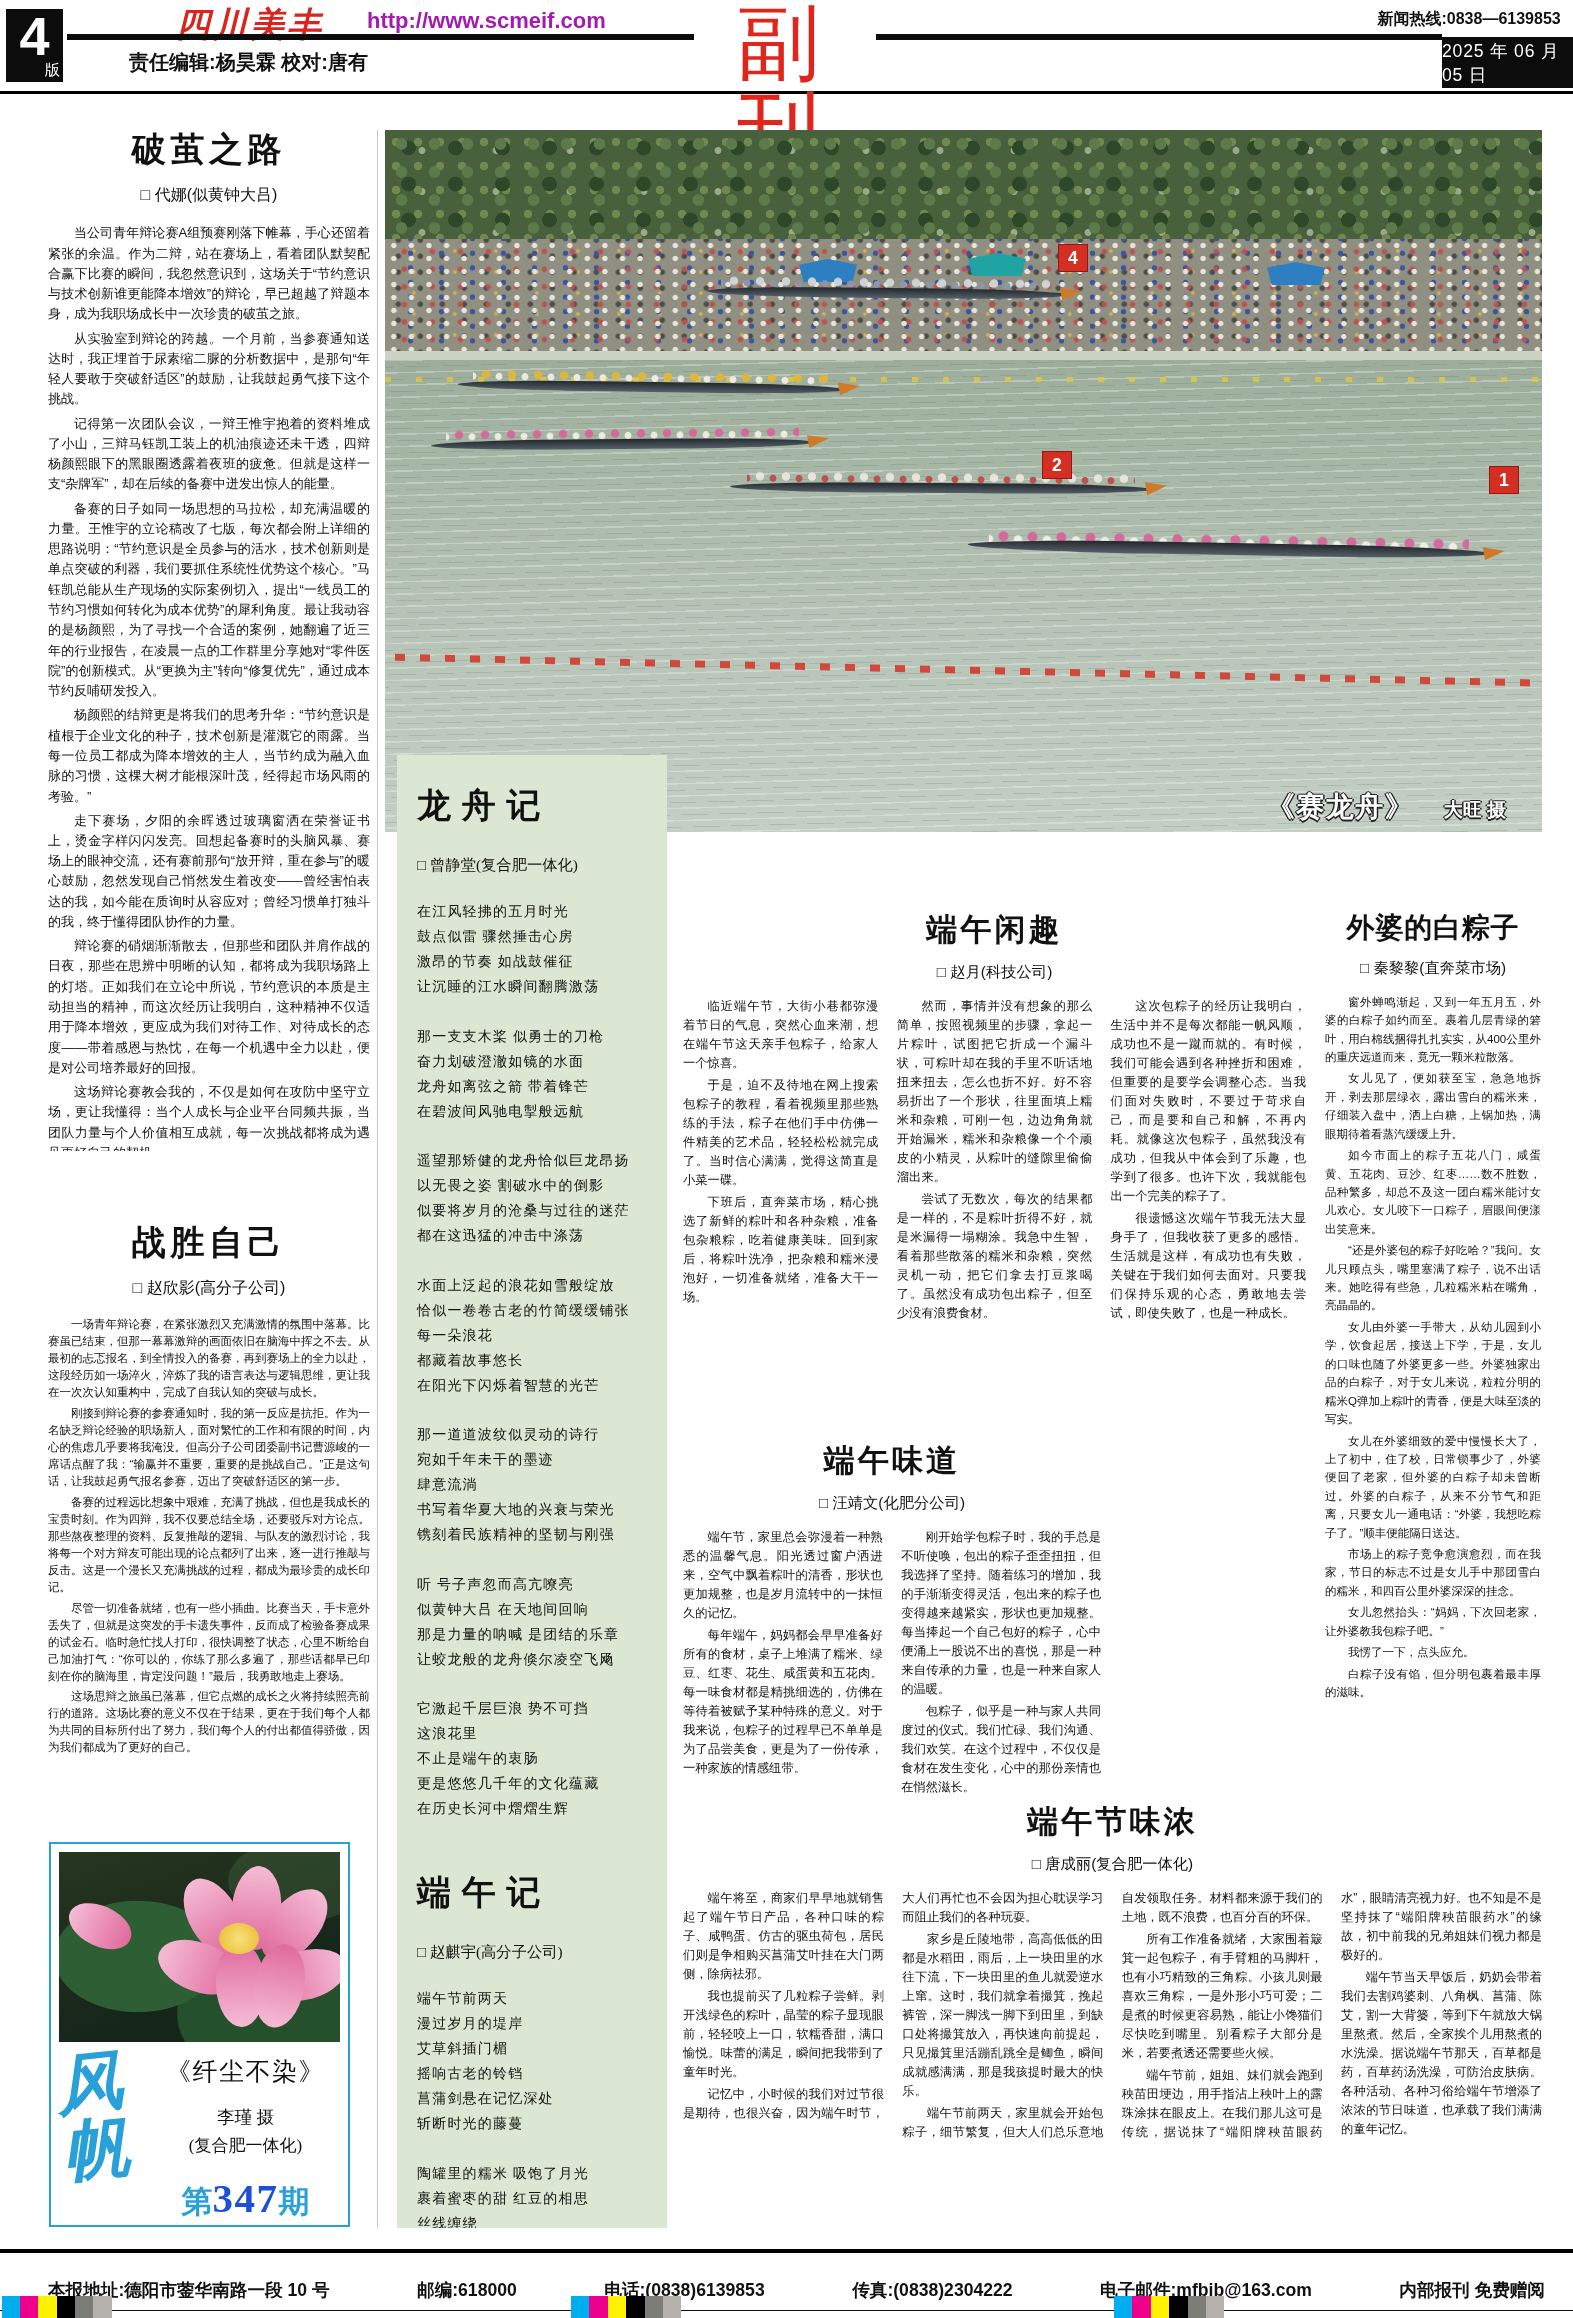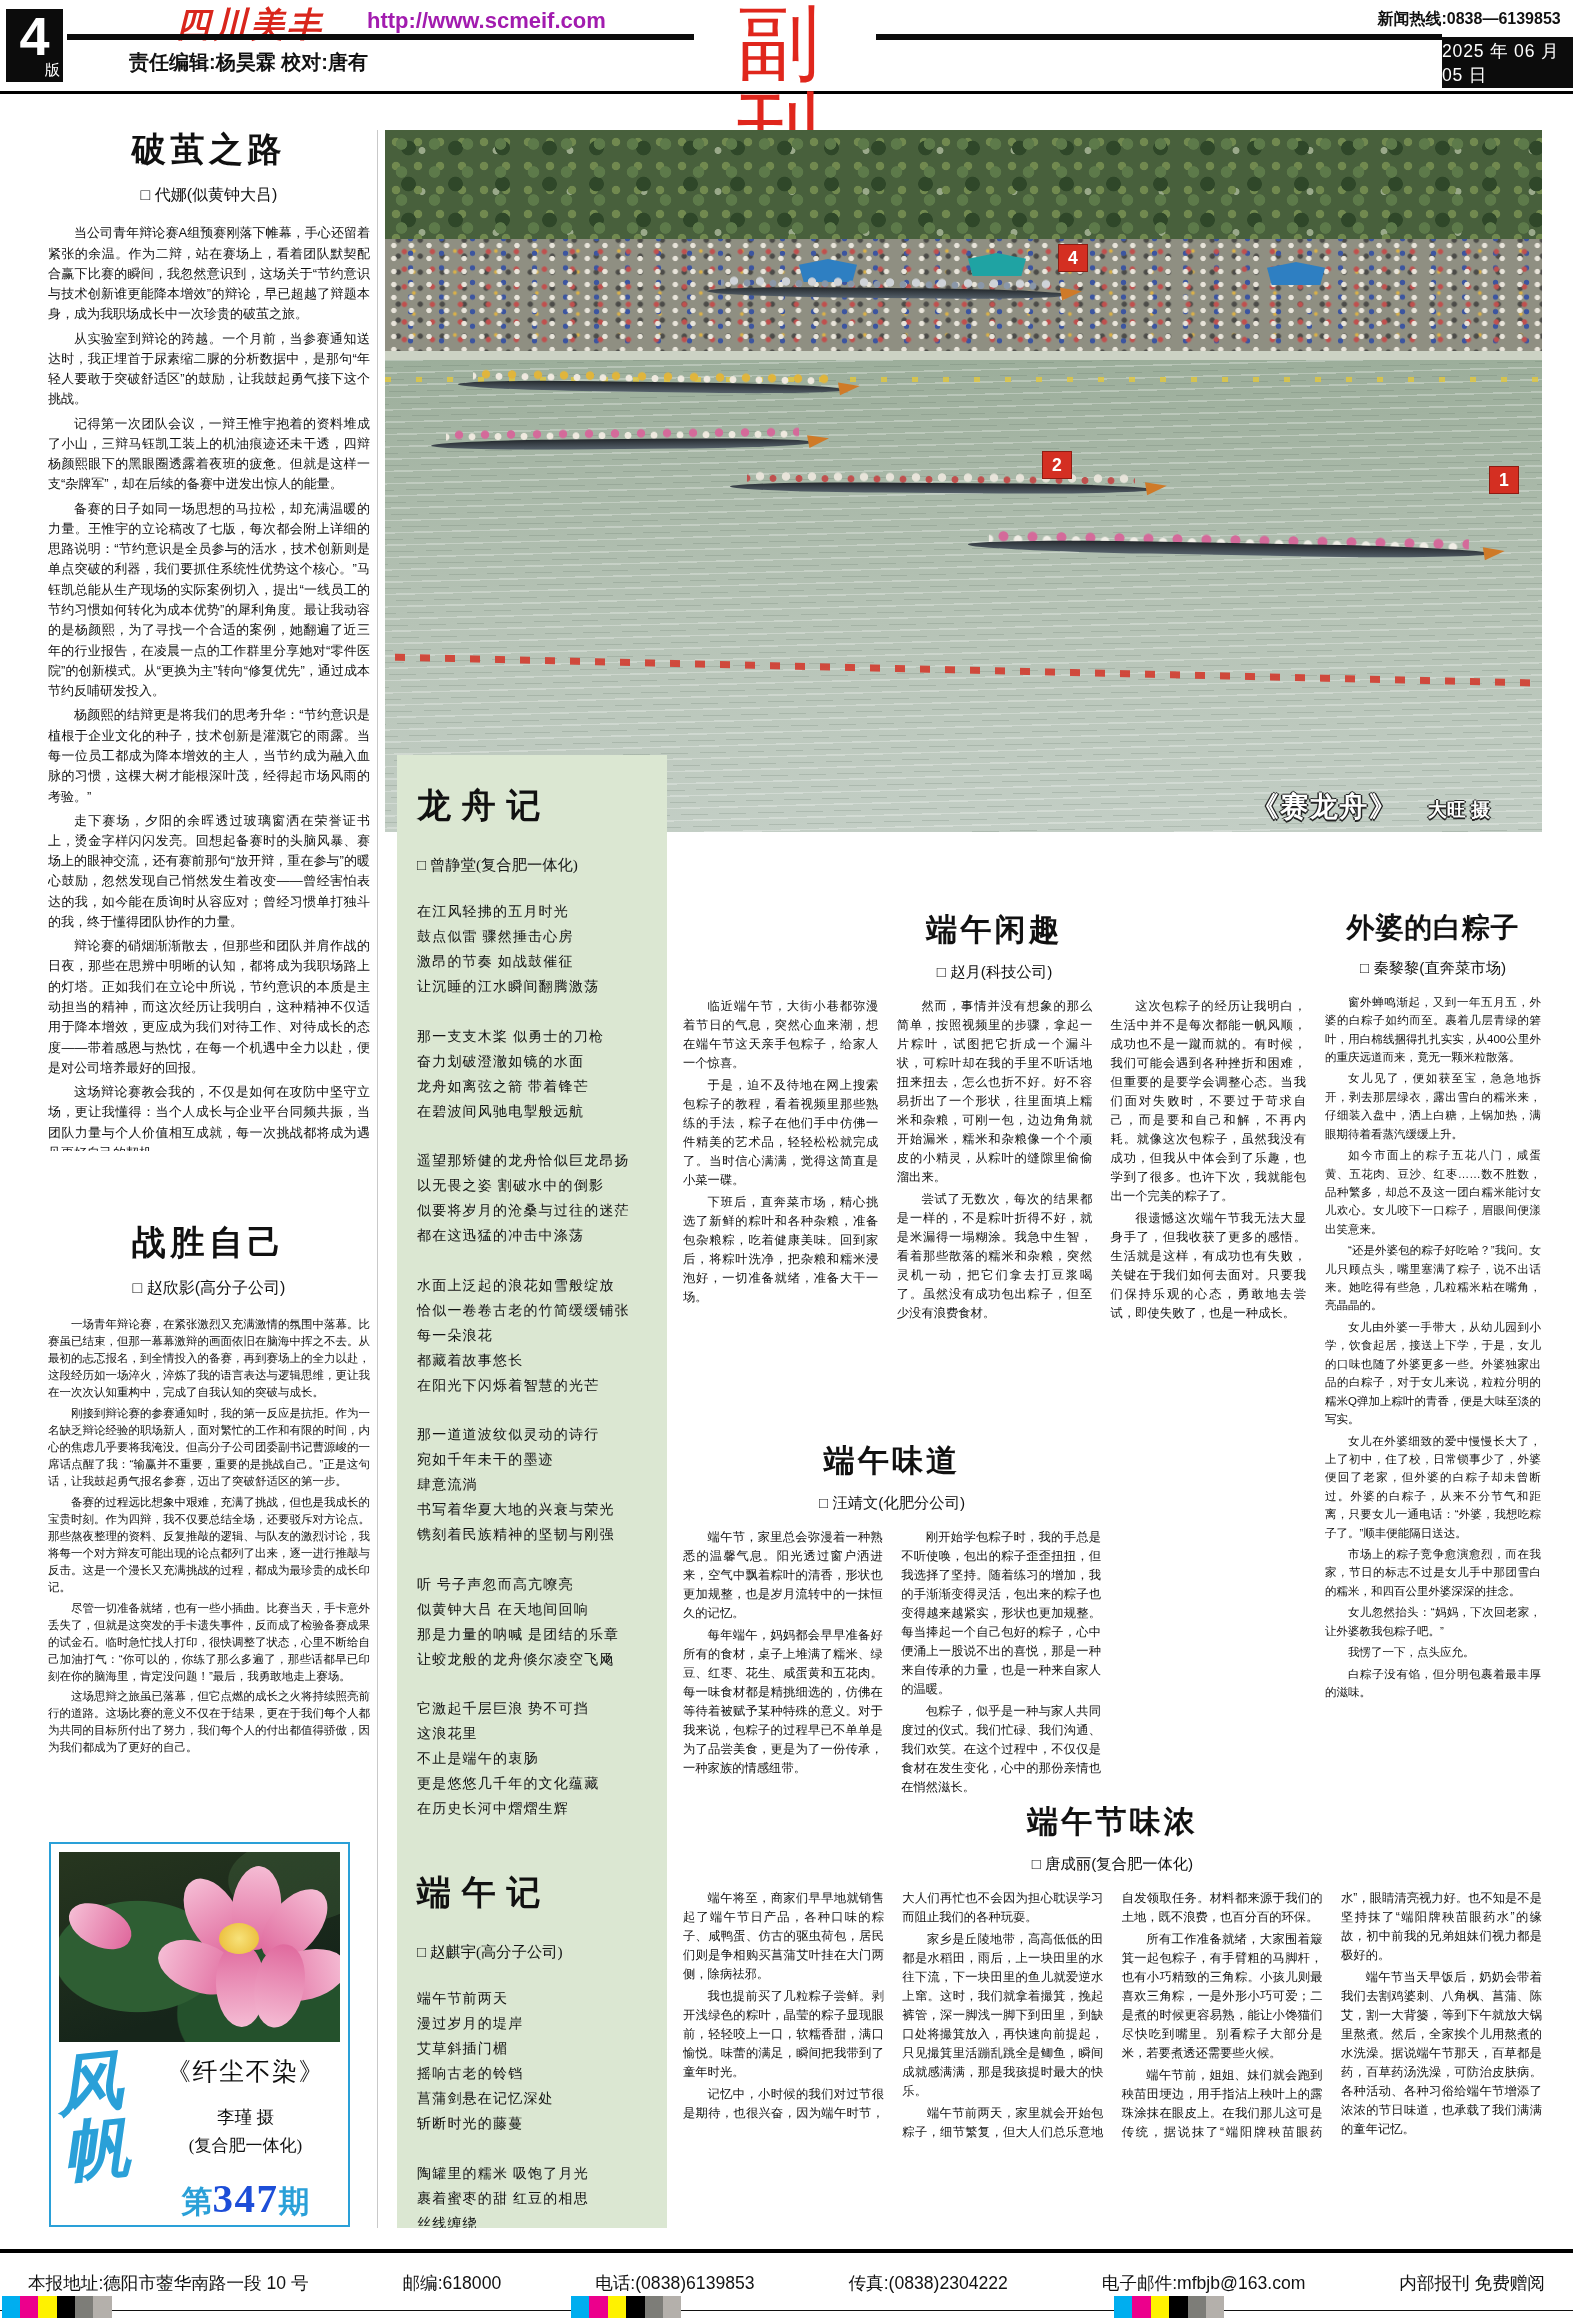--- a/index.html
+++ b/index.html
@@ -64,21 +64,21 @@
   .buoyline{position:absolute;left:-15.3px;top:537px;width:106%;height:7px;transform:rotate(1.3deg);opacity:.9;
      background:repeating-linear-gradient(90deg,#d23b2e 0 10px,transparent 10px 25px);}
   .floatline{position:absolute;left:0;top:247px;width:100%;height:4.6px;opacity:.8;
      background:repeating-linear-gradient(90deg,#e3c83e 0 6.1px,transparent 6.1px 31px);}
   .boat{position:absolute;}
   .boat .hull{position:absolute;bottom:0;left:0;width:100%;height:10px;background:linear-gradient(180deg,#23282c,#55606a);border-radius:50%/70%;}
   .boat .crew{position:absolute;bottom:7px;left:4%;width:92%;height:17px;background-repeat:repeat-x;}
   .boat .head{position:absolute;right:-15.3px;bottom:1.5px;width:0;height:0;border-left:21.5px solid #cf7a28;border-top:7.7px solid transparent;border-bottom:6.1px solid transparent;transform:rotate(-10deg);}
   .flag{position:absolute;width:28px;height:26px;background:#d42f22;color:#fff;font-size:17.6px;font-weight:bold;
         display:flex;align-items:center;justify-content:center;border:0.8px solid #8e1b12;}
-  .caption{position:absolute;right:52px;top:658px;color:#fff;font-weight:bold;
+  .caption{position:absolute;right:36px;top:658px;color:#fff;font-weight:bold;
            text-shadow:-1.5px 0 #222,1.5px 0 #222,0 -1.5px #222,0 1.5px #222;}
   .caption .t{font-size:28px;font-family:"Liberation Serif",serif;letter-spacing:1.5px;}
   .caption .c{font-size:19px;margin-left:26px;}
 
   
   #poembox{position:absolute;left:397px;top:755px;width:270px;height:1473px;background:#dbe7d2;
            box-sizing:border-box;padding:28px 20px;overflow:hidden;font-family:"Liberation Serif",serif;}
   .p-title{font-size:34px;font-weight:bold;letter-spacing:10.7px;margin:0 0 26px;}
   .p-byline{font-size:15.3px;margin:0 0 23px;}
   .stanza{margin:0 0 24.5px;}
@@ -121,21 +121,21 @@
   .ff-meta{flex:1;text-align:center;font-family:"Liberation Serif",serif;}
   .ff-title{font-size:25px;letter-spacing:1.5px;margin-top:6.1px;}
   .ff-credit{font-size:17.6px;margin-top:17px;}
   .ff-org{font-size:17px;margin-top:4.6px;}
   .ff-issue{margin-top:17px;font-weight:bold;}
   .ff-issue .zh{font-size:31px;color:#2aa0d8;}
   .ff-issue .no{font-size:41px;color:#1d4ed8;letter-spacing:1.5px;}
 
   
   #footer{position:absolute;left:0;top:2249px;width:1573px;height:70px;border-top:4.6px solid #000;background:#fff;}
-  .foot-row{display:flex;justify-content:space-between;padding:18px 28px 0;font-size:17.6px;font-weight:normal;}
+  .foot-row{display:flex;justify-content:space-between;padding:25px 28px 0;font-size:17.6px;font-weight:bold;margin-left:20px;}
   .regline{position:absolute;left:0;top:57px;width:100%;border-top:1.5px solid #111;}
   .reggroup{position:absolute;top:43px;height:29px;display:flex;}
   .reggroup span{width:18.4px;height:29px;display:block;}
   .rg1{left:1.5px;} .rg2{left:571px;} .rg3{left:1114px;}
   .rc-c{background:#00AEEF;} .rc-m{background:#EC008C;} .rc-y{background:#FFF200;}
   .rc-k{background:#000;} .rc-g{background:#7d7d78;} .rc-l{background:#b4b0ab;}
 </style>
 </head>
 <body>
 

